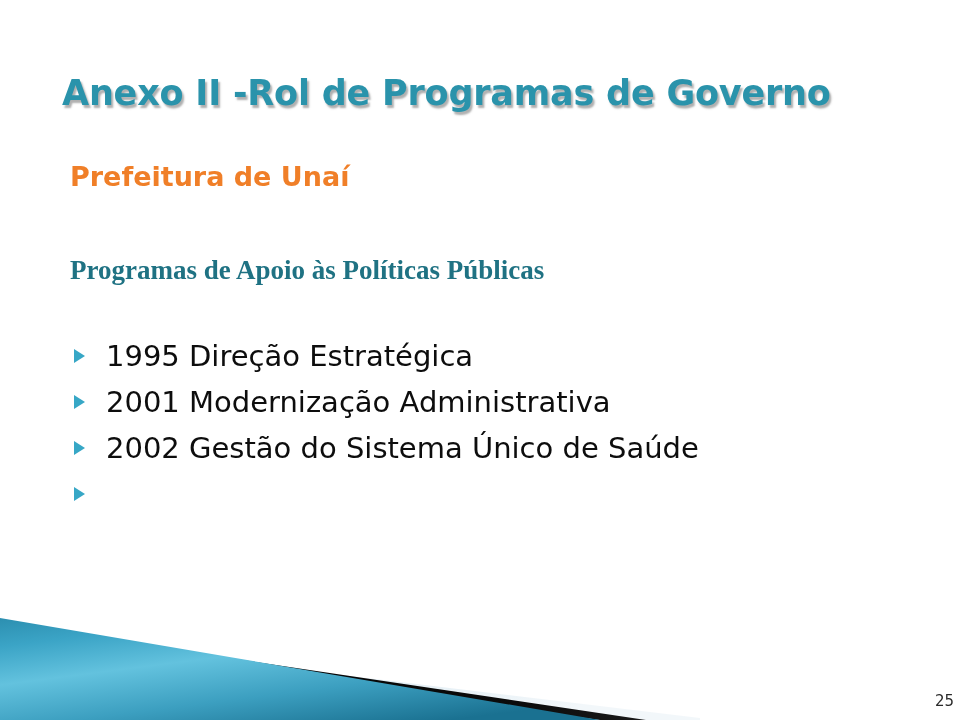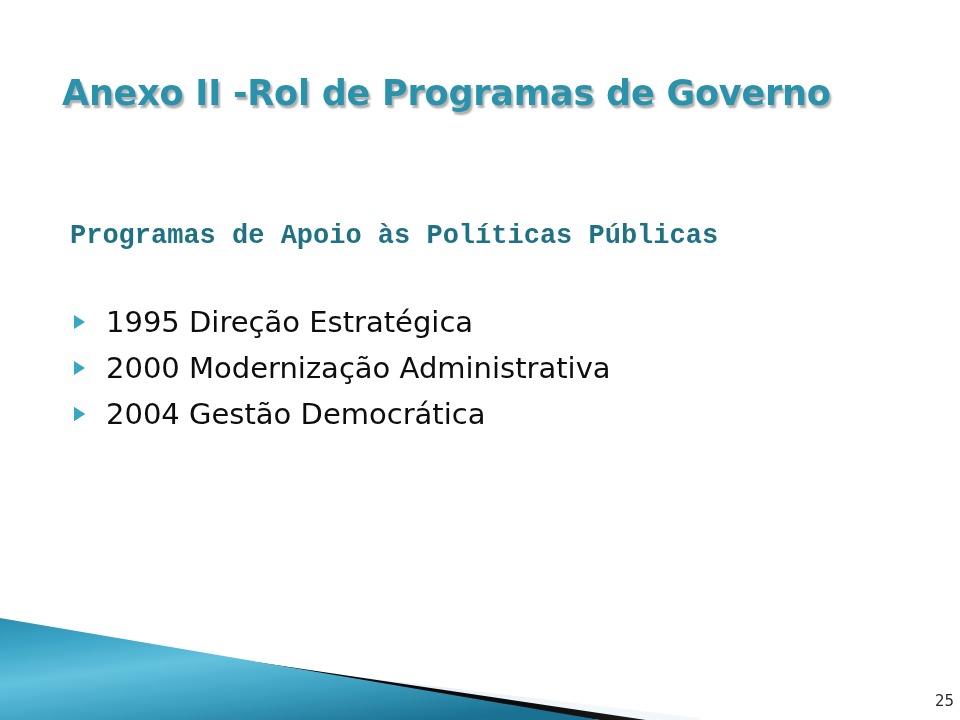--- a/index.html
+++ b/index.html
@@ -50,21 +50,21 @@
     font-weight: bold;
     font-size: 27px;
     line-height: 34px;
     color: #f07f28;
     margin: 0;
   }
   .spacer-line {
     height: 59px;
   }
   .heading-teal {
-    font-family: Liberation Mono, monospace;
+    font-family: Liberation Serif, serif;
     font-weight: bold;
     font-size: 27px;
     line-height: 34px;
     color: #1f7283;
     margin: 0;
   }
   .spacer-line2 {
     height: 49px;
   }
 
@@ -123,42 +123,43 @@
 </style>
 </head>
 <body>
 
 <div id="slide">
 
   <div id="slide-title">Anexo II -Rol de Programas de Governo</div>
 
   <div id="body-block">
 
+    <p class="heading-orange">Prefeitura de Unaí</p>
 
     <div class="spacer-line"></div>
 
     <p class="heading-teal">Programas de Apoio às Políticas Públicas</p>
 
     <div class="spacer-line2"></div>
 
     <ul id="program-list">
       <li>
         <span class="tri-bullet"></span>
         <span>1995 Direção Estratégica</span>
       </li>
       <li>
         <span class="tri-bullet"></span>
-        <span>2000 Modernização Administrativa</span>
+        <span>2001 Modernização Administrativa</span>
       </li>
       <li>
         <span class="tri-bullet"></span>
+        <span>2002 Gestão do Sistema Único de Saúde</span>
       </li>
       <li>
         <span class="tri-bullet"></span>
-        <span>2004 Gestão Democrática</span>
       </li>
     </ul>
 
   </div>
 
   <svg id="corner-deco" viewBox="0 0 700 130" preserveAspectRatio="none">
     <defs>
       <linearGradient id="blueGrad" x1="0" y1="0" x2="0.75" y2="1">
         <stop offset="0%" stop-color="#2c8fb0"></stop>
         <stop offset="18%" stop-color="#3ba4c6"></stop>

